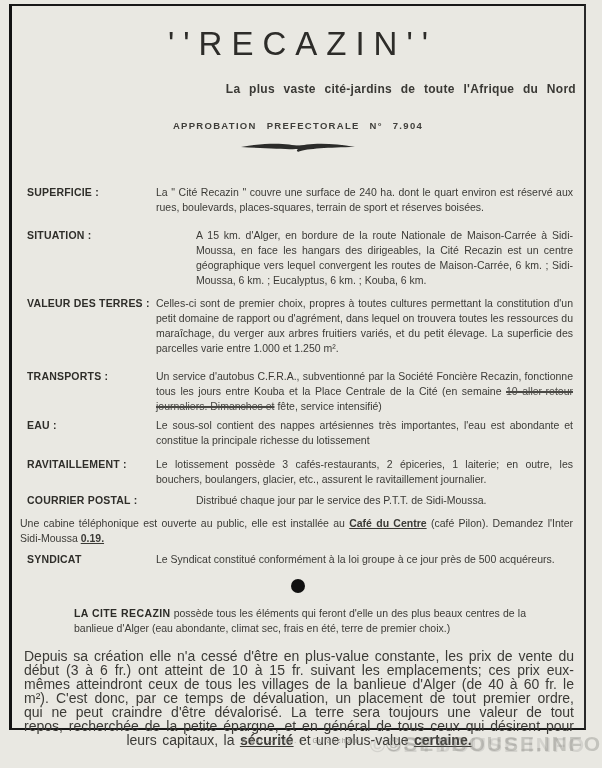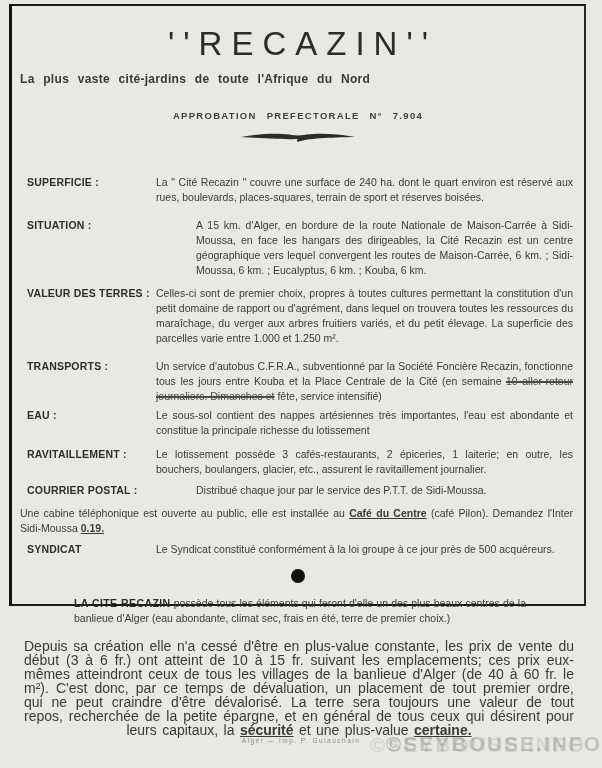--- a/index.html
+++ b/index.html
@@ -3,36 +3,36 @@
 <meta charset="utf-8">
 <style>
   html,body{margin:0;padding:0;}
   body{
     width:602px;height:768px;position:relative;overflow:hidden;
     background:#e9e8e2;
     font-family:"Liberation Sans", sans-serif;
     color:#34332f;
   }
   .frame{
-    position:absolute;left:9px;top:4px;width:577px;height:602px;
+    position:absolute;left:9px;top:4px;width:577px;height:726px;
     box-sizing:border-box;
     border-top:2px solid #181818;
     border-right:2px solid #2a2a2a;
     border-bottom:2px solid #181818;
     border-left:3px solid #121212;
     background:transparent;
   }
   .content{position:absolute;box-sizing:border-box;left:0;top:0;width:100%;height:100%;padding:18px 8px 0 8px;}
   .title{
     text-align:center;font-size:33px;font-weight:400;letter-spacing:9px;
     color:#2d2c29;padding-left:9px;line-height:40px;white-space:nowrap;
   }
   .subtitle{
-    text-align:left;font-size:12px;font-weight:bold;color:#3a3935;
-    word-spacing:5px;letter-spacing:0.3px;margin-top:8px;
+    text-align:right;font-size:12px;font-weight:bold;color:#3a3935;
+    word-spacing:5px;letter-spacing:0.3px;margin-top:18px;
   }
   .approval{
     text-align:center;font-size:9.5px;font-weight:bold;color:#403f3b;
     letter-spacing:1.3px;word-spacing:6px;margin-top:24px;
   }
   .ornament{display:block;margin:9px auto 0 auto;width:118px;height:14px;}
   .sections{margin-top:31px;}
   .row{display:flex;align-items:flex-start;justify-content:space-between;}
   .label{
     flex:none;width:136px;padding-left:7px;box-sizing:border-box;

